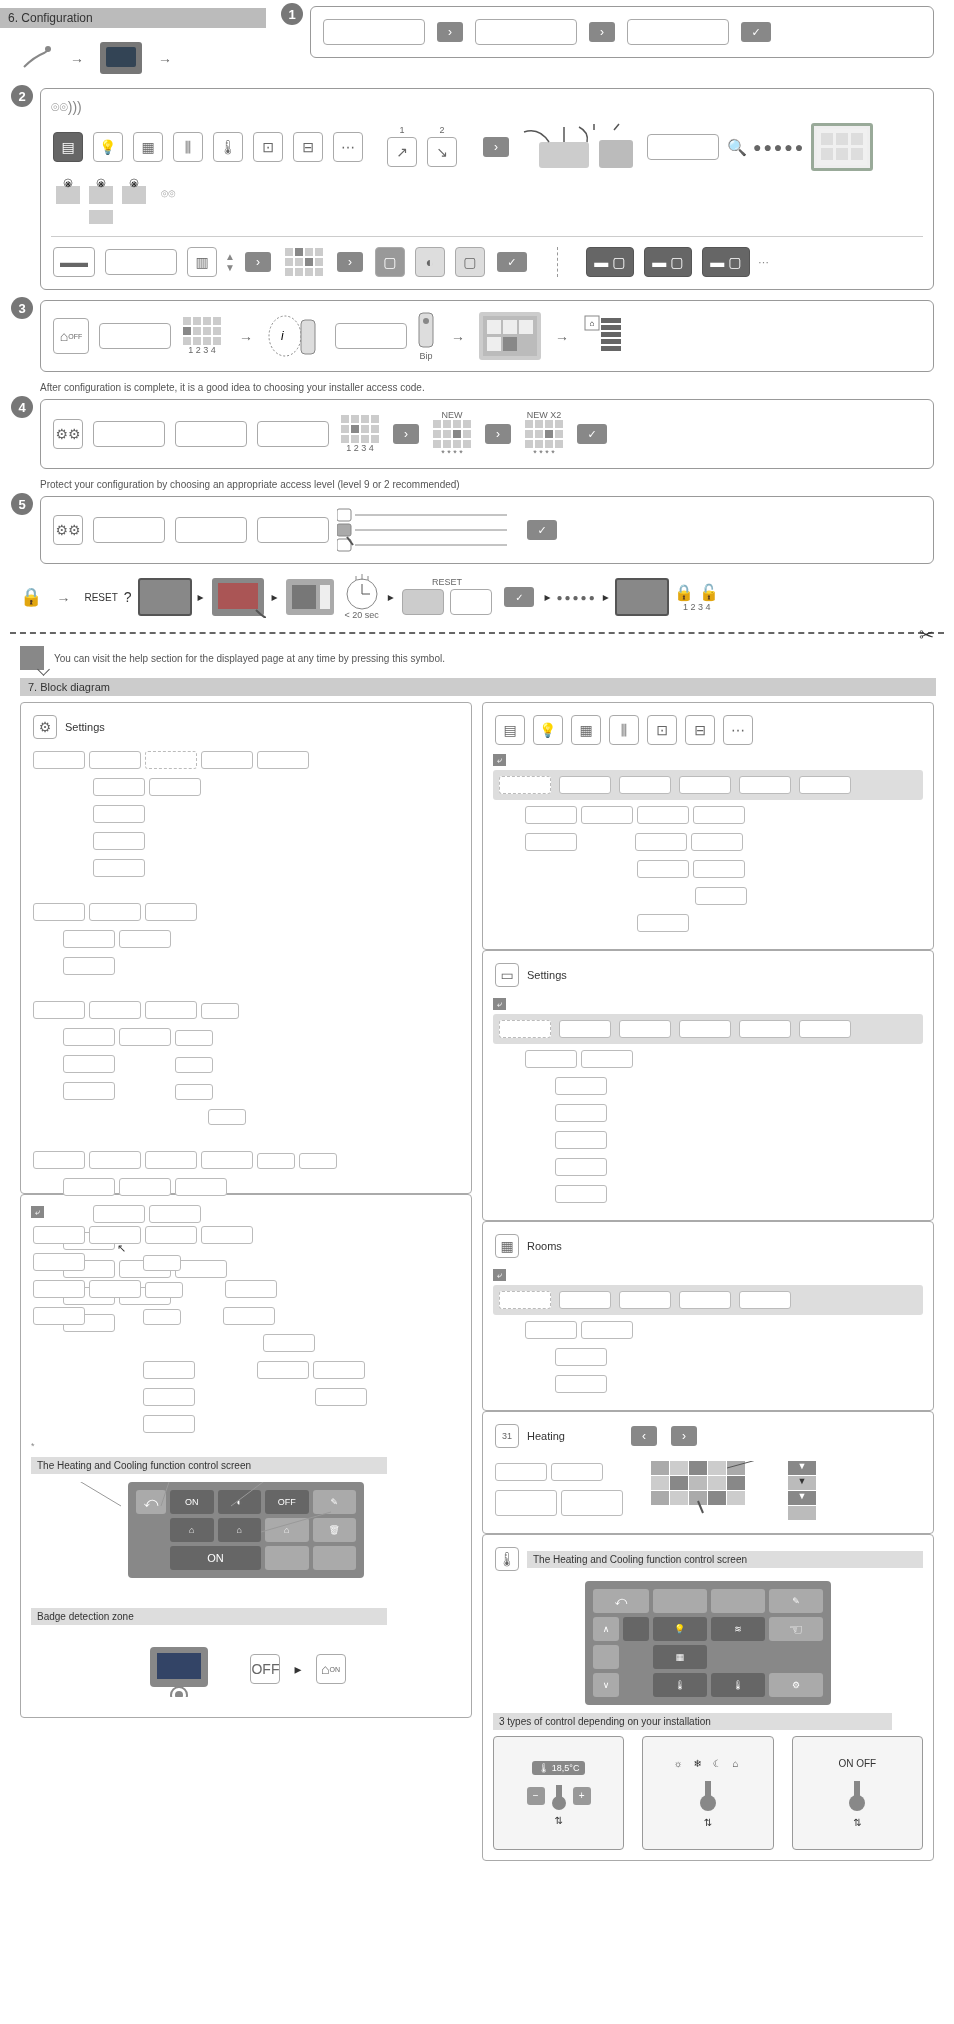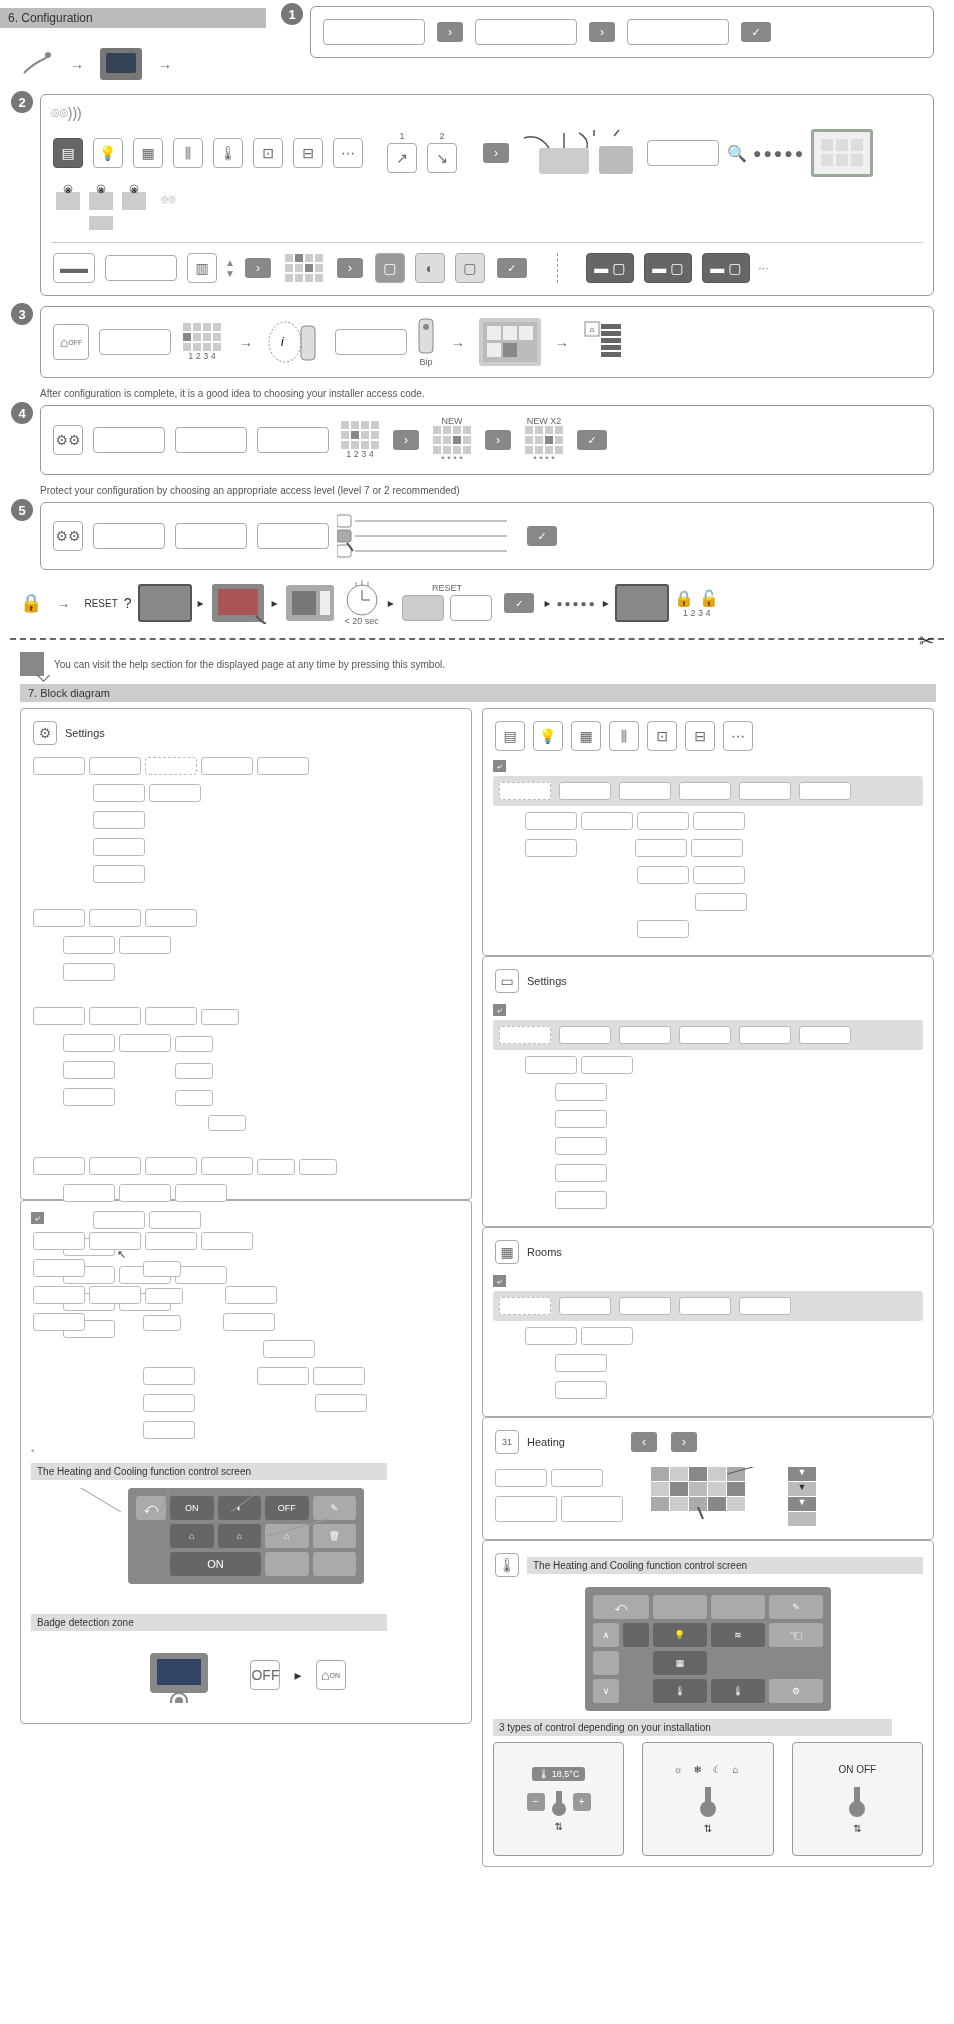--- a/index.html
+++ b/index.html
@@ -1,16 +1,16 @@
 <!DOCTYPE html>
 <html><head>
 <meta charset="utf-8">
 <style>
 body{margin:0;padding:0;background:#fff;font-family:Arial,Helvetica,sans-serif;font-size:11px;color:#333;width:954px}
-.section-header{background:#bbb;padding:3px 8px;font-size:12px;font-weight:normal;color:#333;margin:8px 0 12px 0;width:250px}
+.section-header{background:#bbb;padding:3px 8px;font-size:12px;font-weight:normal;color:#333;margin:8px 0 6px 0;width:250px}
 .numcircle{display:inline-flex;width:22px;height:22px;background:#777;color:#fff;border-radius:50%;align-items:center;justify-content:center;font-size:13px;font-weight:bold;vertical-align:middle}
 .panel{border:1px solid #999;border-radius:6px;padding:10px;margin:6px 20px 10px 40px;position:relative}
 .panel .numcircle{position:absolute;left:-30px;top:-4px}
 .slot{display:inline-block;border:1px solid #aaa;border-radius:4px;width:70px;height:24px;background:#fff;vertical-align:middle;margin:2px}
 .slot.wide{width:100px}
 .sq-icon{display:inline-flex;width:28px;height:28px;border:1px solid #aaa;border-radius:4px;background:#fff;align-items:center;justify-content:center;margin:2px;vertical-align:middle;font-size:14px;color:#666}
 .sq-icon.dark{background:#666;color:#fff;border-color:#555}
 .sq-icon.med{background:#999;color:#fff}
 .chev{display:inline-flex;width:26px;height:20px;background:#888;color:#fff;align-items:center;justify-content:center;border-radius:3px;margin:0 4px;vertical-align:middle;font-size:12px}
 .check{display:inline-flex;width:30px;height:20px;background:#888;color:#fff;align-items:center;justify-content:center;border-radius:3px;margin:0 4px;vertical-align:middle}
@@ -312,21 +312,21 @@
           <span></span>
           <span></span>
           <span></span>
         </span>
    <div class="small-label">* * * *</div>
   </div>
   <span class="check">✓</span>
  </div>
 </div>
 
-<div class="note">Protect your configuration by choosing an appropriate access level (level 7 or 2 recommended)</div>
+<div class="note">Protect your configuration by choosing an appropriate access level (level 9 or 2 recommended)</div>
 <div class="panel">
  <span class="numcircle">5</span>
  <div class="flex-row">
   <span class="sq-icon">⚙⚙</span>
   <span class="slot"></span>
   <span class="slot"></span>
   <span class="slot"></span>
   <span>
    <svg width="180" height="46">
           <rect x="0" y="2" width="14" height="12" fill="none" stroke="#888" rx="2"></rect>

